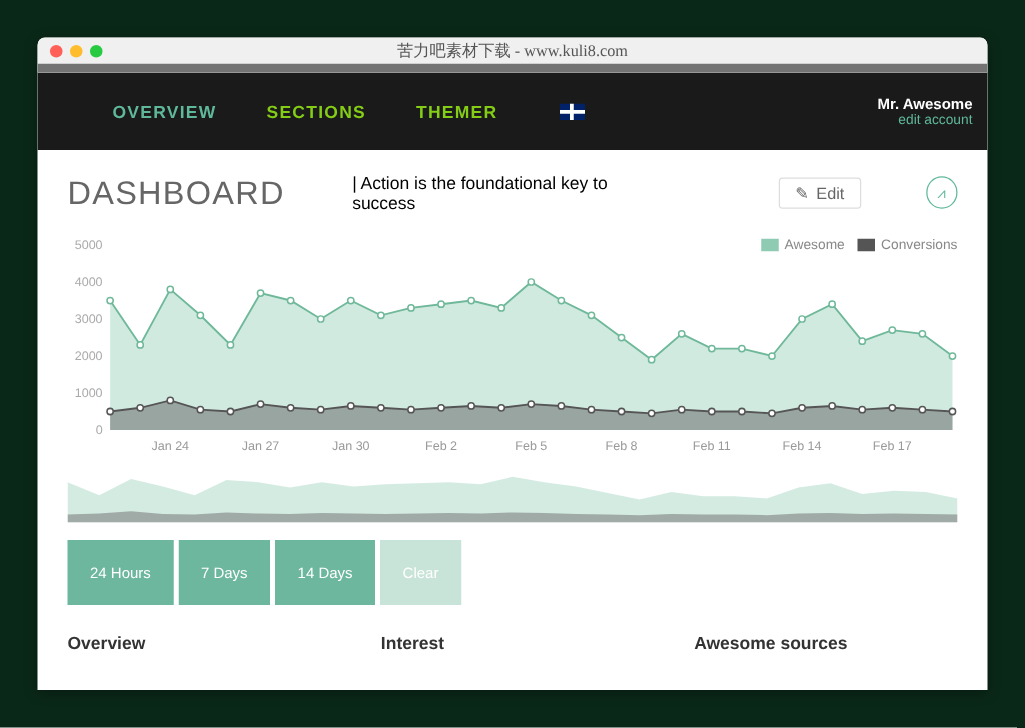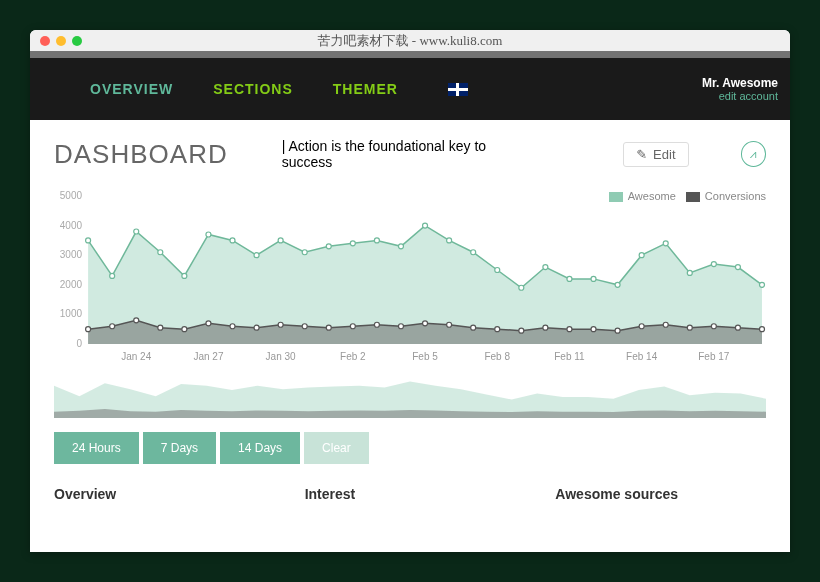--- a/index.html
+++ b/index.html
@@ -157,21 +157,21 @@
 }
 .time-buttons {
   display: flex;
   gap: 4px;
   margin-top: 14px;
 }
 .tbtn {
   background: #6db79e;
   color: #fff;
   border: none;
-  padding: 9px 18px;
+  padding: 19px 18px;
   font-size: 12px;
   cursor: pointer;
 }
 .tbtn.clear {
   background: #c8e3d8;
   color: #fff;
 }
 .lower-row {
   display: flex;
   margin-top: 22px;

